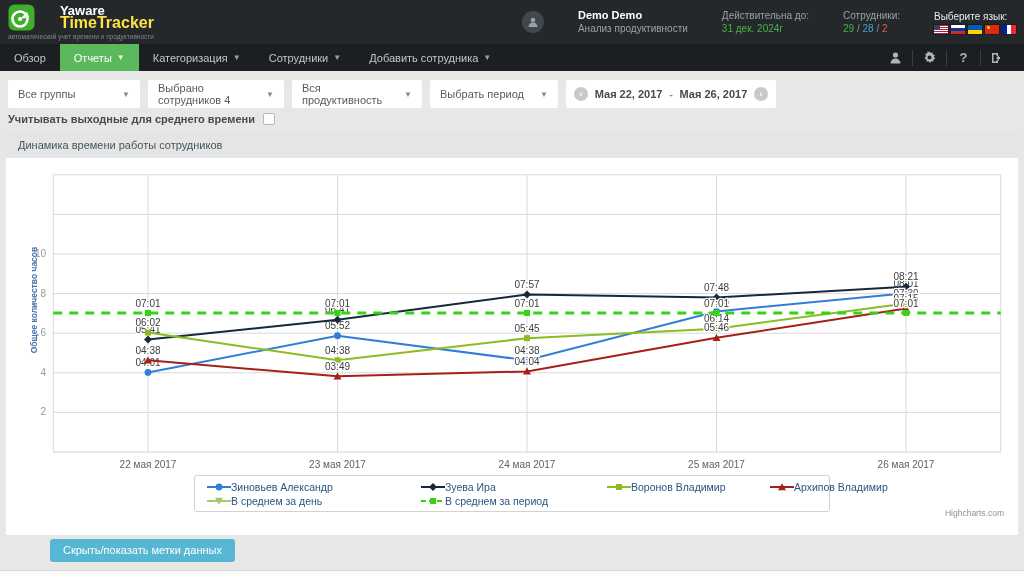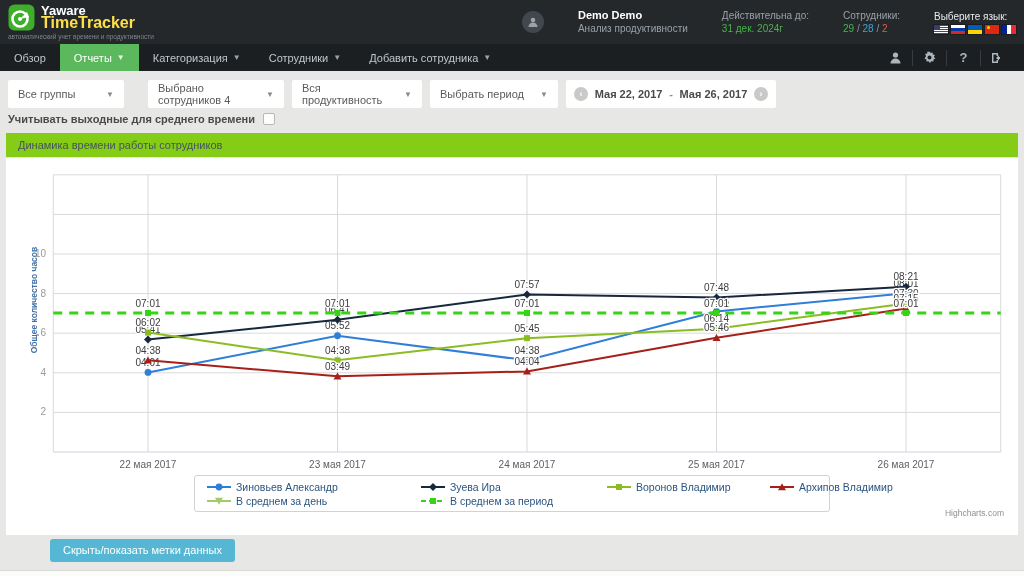--- a/index.html
+++ b/index.html
@@ -2,21 +2,21 @@
 <html><head>
 <meta charset="utf-8">
 <style>
   * { margin:0; padding:0; box-sizing:border-box; }
   html,body { width:1024px; height:576px; overflow:hidden;
     font-family:"Liberation Sans", sans-serif; background:#e7e7e5; }
 
   
   .hdr { height:44px; background:#24282b; position:relative; }
   .logo-wrap { position:absolute; left:8px; top:4px; cursor:pointer; }
-  .logo-row { display:flex; align-items:flex-start; }
+  .logo-row { display:flex; align-items:flex-start;justify-content:space-between; }
   .logo-icon { width:27px; height:27px; margin-right:6px; }
   .logo-txt { line-height:12px; padding-top:1px; }
   .logo-name1 { color:#fff; font-size:13px; font-weight:bold; display:block; }
   .logo-name2 { color:#fde047; font-size:16px; font-weight:bold; display:block; }
   .tagline { color:#7d858c; font-size:6.5px; margin-top:2px; white-space:nowrap; }
   .hdr-right { position:absolute; right:8px; top:0; height:44px; display:flex; align-items:center; gap:34px; }
   .avatar { width:22px; height:22px; border-radius:50%; background:#41474d; display:flex; align-items:center; justify-content:center; }
   .hblock { font-size:10px; line-height:13px; }
   .hblock .t1 { color:#fff; font-weight:bold; font-size:11px; }
   .hblock .t2 { color:#98a1a8; }
@@ -62,27 +62,27 @@
   .cal::before { content:""; position:absolute; left:0; top:0; right:0; height:4px; background:#4e7fae; }
   .cal .cal31 { position:absolute; left:0; right:0; bottom:0px; text-align:center; font-size:7px; color:#4e7fae; font-weight:bold; }
   .cal.dots::after { content:""; position:absolute; left:2px; right:2px; top:6px; bottom:2px;
     background:repeating-linear-gradient(180deg,#7fa6c8 0 1px,transparent 1px 3px),repeating-linear-gradient(90deg,#7fa6c8 0 2px,transparent 2px 4px); }
   .chk-row { position:absolute; left:8px; top:42px; display:flex; align-items:center; gap:8px; }
   .chk-lbl { font-size:11px; font-weight:bold; color:#4a4a4a; }
   .chk { width:12px; height:12px; background:#fdfdfd; border:1px solid #b8b8b6; border-radius:2px; cursor:pointer; }
 
   
   .card { position:relative; margin:0 6px; height:402px; background:#fff; }
-  .card-hd { height:25px; background:#84cc16; border-bottom:1px solid #e2e8e9; display:flex; align-items:center;
+  .card-hd { height:25px; background:#e5e5e5; border-bottom:1px solid #e2e8e9; display:flex; align-items:center;
     padding:0 12px; font-size:11px; color:#44555e; }
   #chart-svg { position:absolute; left:0; top:25px; }
   .legend { position:absolute; left:50%; transform:translateX(-50%); top:342px; width:636px;
     border:1px solid #d2d2d2; border-radius:3px; background:#fff; padding:5px 12px 4px 12px;
     display:grid; grid-template-columns:214px 186px 163px 1fr; row-gap:2px; }
-  .leg-item { display:flex; align-items:center; gap:5px; font-size:10.5px; color:#2b5580; cursor:pointer; white-space:nowrap; }
+  .leg-item { display:flex; align-items:center; font-size:10.5px; color:#2b5580; cursor:pointer; white-space:nowrap; }
   .credit { position:absolute; right:14px; top:375px; font-size:8.5px; color:#909090; }
 
   
   .actions { padding:4px 0 0 14px;margin-left:36px; }
   .btn { display:inline-block; background:#55b7d3; color:#fff; font-size:11px; padding:5px 13px 6px 13px;
     border:none; border-radius:3px; cursor:pointer; font-family:"Liberation Sans",sans-serif; }
   .footstrip { margin-top:8px; border-top:1px solid #d8d8d6; background:#fbfbfa; height:20px; }
 </style>
 </head>
 <body>
@@ -171,21 +171,21 @@
     <span class="nav-ic">
       <svg width="14" height="12" viewBox="0 0 14 12">
           <path d="M1 1 h6 v3 h-1.5 v-1.5 h-3 v7 h3 V8 H7 v3 H1 Z" fill="#aeb6bd"></path>
           <path d="M8 6 l-3-2.8 v1.8 H4 v2 h1 v1.8 Z" fill="#aeb6bd" transform="translate(13,0) scale(-1,1)"></path>
         </svg>
     </span>
   </div>
 </div>
 
 <div class="filters">
-  <div class="sel" style="left:8px;width:116px;">
+  <div class="sel" style="left:8px;width:132px;">
     <span>Все группы</span>
       <span class="caret">▼</span>
   </div>
   <div class="sel" style="left:148px;width:136px;">
     <span>Выбрано сотрудников 4</span>
       <span class="caret">▼</span>
   </div>
   <div class="sel" style="left:292px;width:130px;">
     <span>Вся продуктивность</span>
       <span class="caret">▼</span>

